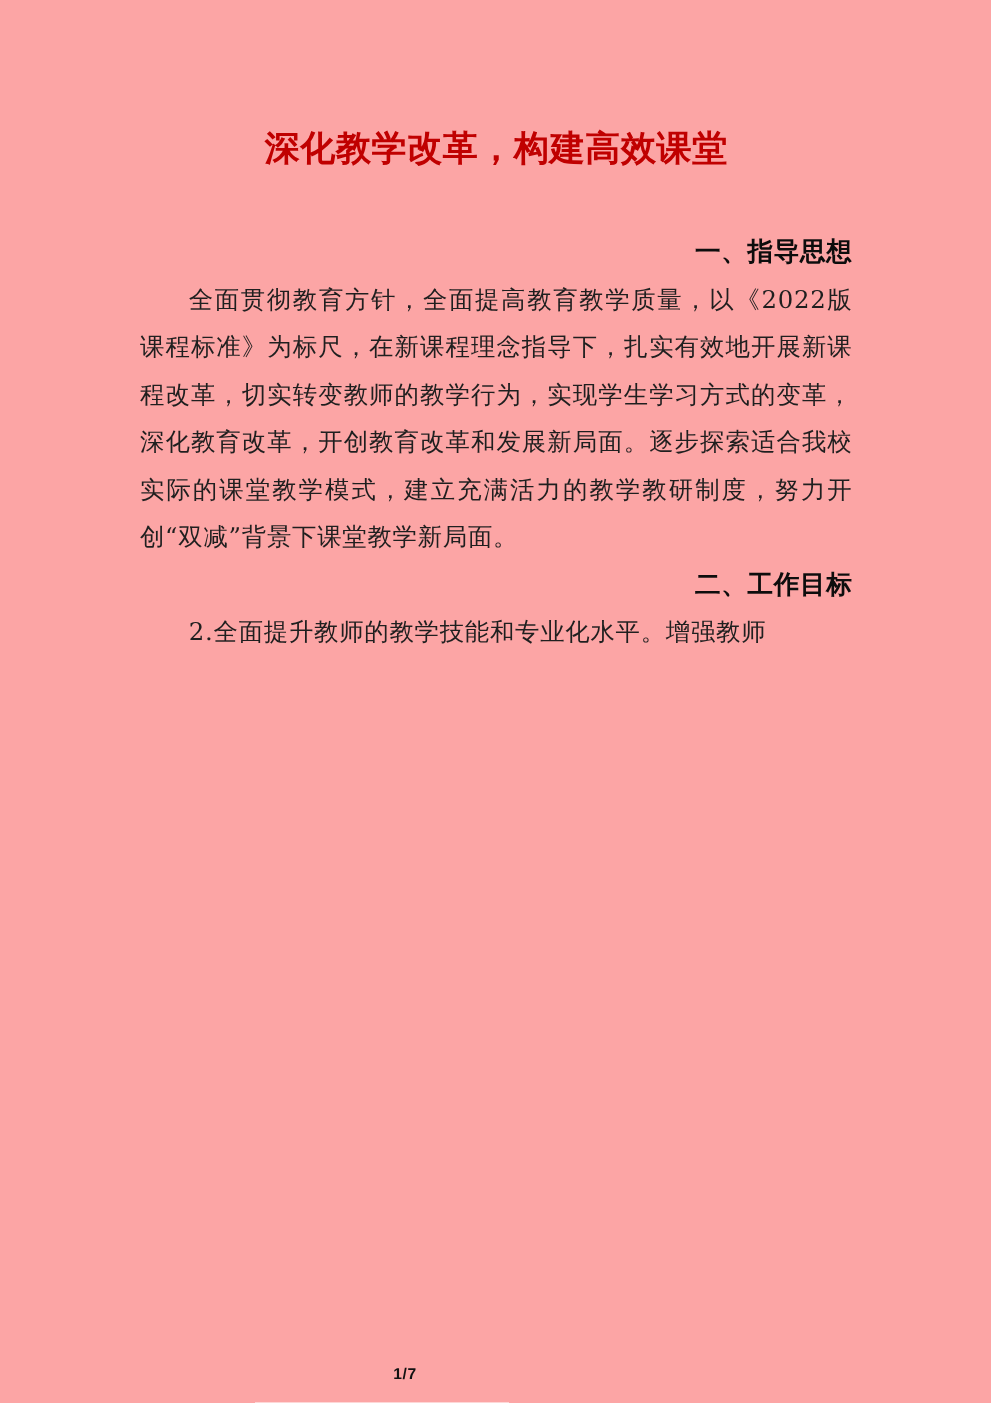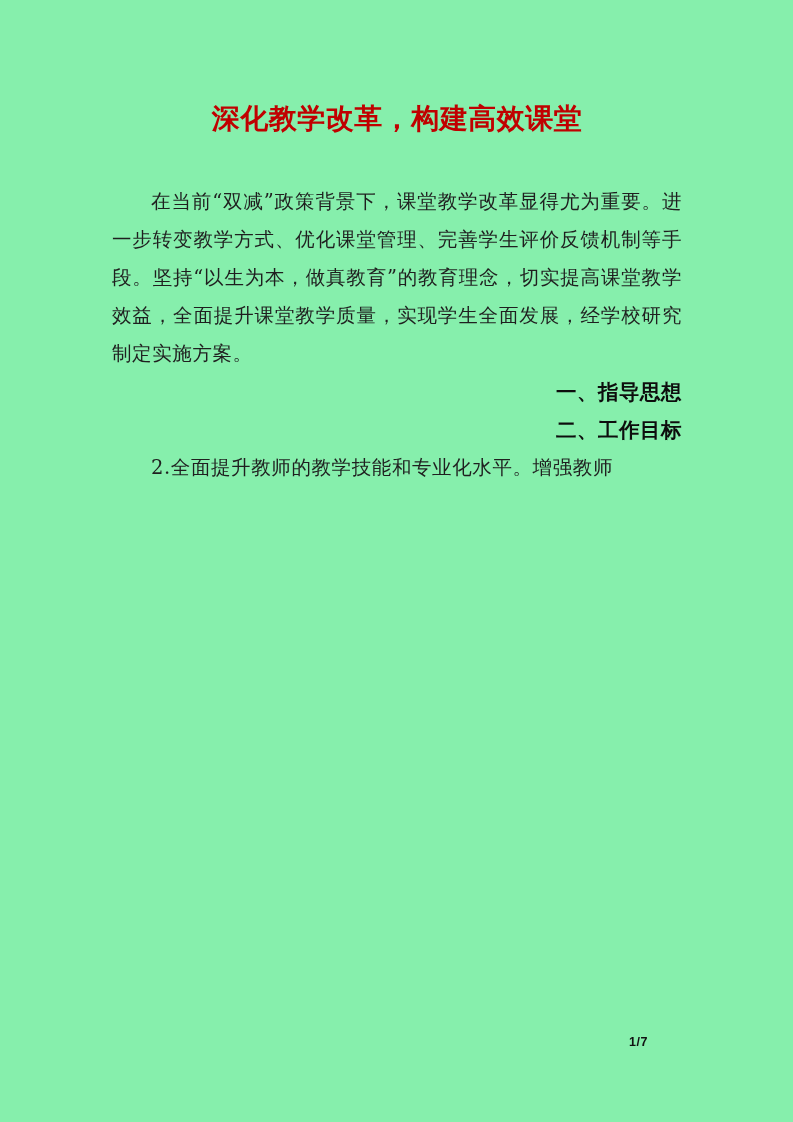--- a/index.html
+++ b/index.html
@@ -4,21 +4,21 @@
 <style>
   html, body {
     margin: 0;
     padding: 0;
     background: #ffffff;
   }
   .page {
     position: relative;
     width: 793px;
     height: 1122px;
-    background: #86efac;
+    background: #fca5a5;
     overflow: hidden;
     box-sizing: border-box;
   }
   .content {
     position: absolute;
     left: 112px;
     top: 0;
     width: 570px;
   }
 
@@ -73,44 +73,44 @@
     color: #0d0d0d;
     text-indent: 2em;
     letter-spacing: 0.5px;
     text-align: right;
   }
 
   
   .page-footer {
     position: absolute;
     left: 0;
-    top: 1034px;
+    top: 1091px;
     width: 648px;
-    text-align: right;
+    text-align: center;
     font-family: "Liberation Sans", "DejaVu Sans", sans-serif;
     font-weight: bold;
     font-size: 12.5px;
     line-height: 16px;
     color: #111111;
     letter-spacing: 0.5px;
   }
 </style>
 </head>
 <body>
 
 <div class="page">
 
   <div class="content">
 
     <h1 class="doc-title">深化教学改革，构建高效课堂</h1>
 
 
     <div class="body-block">
-        <p class="para">在当前“双减”政策背景下，课堂教学改革显得尤为重要。进一步转变教学方式、优化课堂管理、完善学生评价反馈机制等手段。坚持“以生为本，做真教育”的教育理念，切实提高课堂教学效益，全面提升课堂教学质量，实现学生全面发展，经学校研究制定实施方案。</p>
         <h2 class="section-heading">一、指导思想</h2>
+        <p class="para">全面贯彻教育方针，全面提高教育教学质量，以《2022版课程标准》为标尺，在新课程理念指导下，扎实有效地开展新课程改革，切实转变教师的教学行为，实现学生学习方式的变革，深化教育改革，开创教育改革和发展新局面。逐步探索适合我校实际的课堂教学模式，建立充满活力的教学教研制度，努力开创“双减”背景下课堂教学新局面。</p>
         <h2 class="section-heading">二、工作目标</h2>
         <p class="para">2.全面提升教师的教学技能和专业化水平。增强教师</p>
       </div>
 
   </div>
 
   <div class="page-footer">1/7</div>
 
 </div>
 

